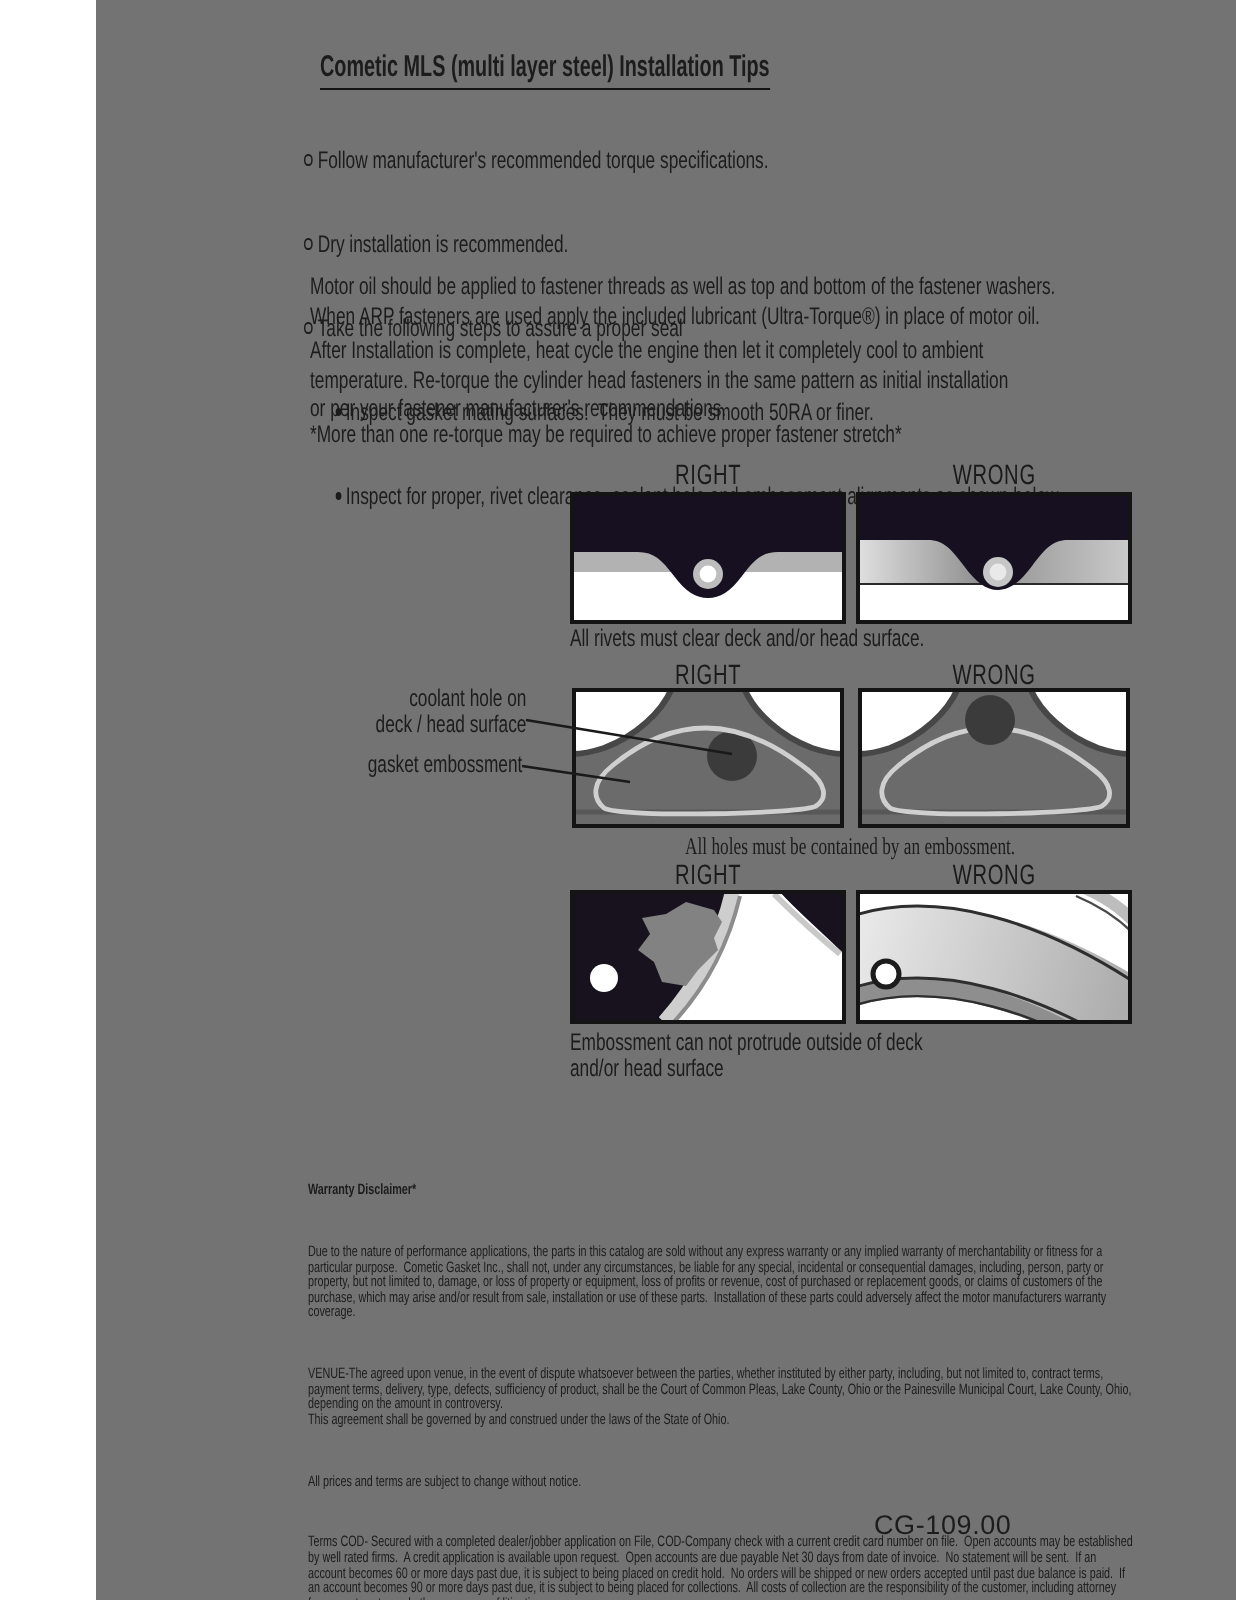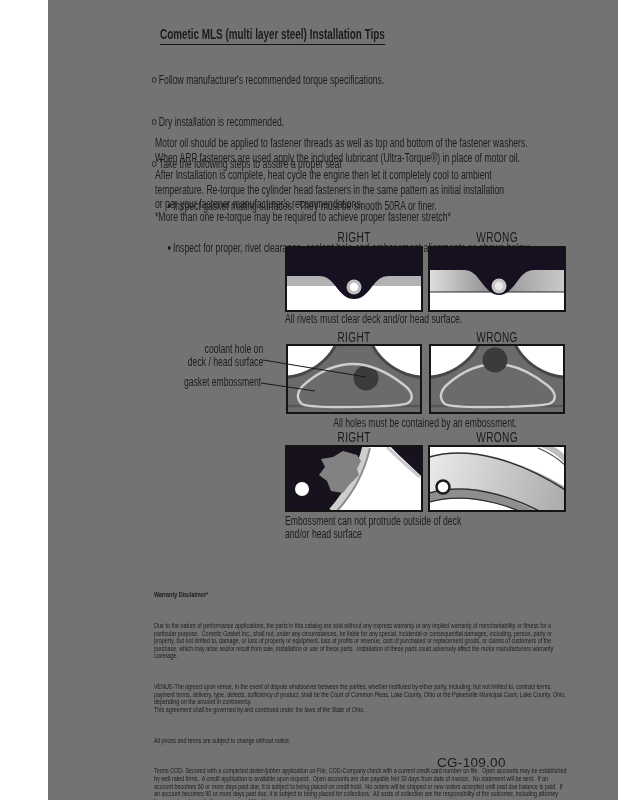--- a/index.html
+++ b/index.html
@@ -144,21 +144,21 @@
     </svg>
   </div>
 
   <div class="abs overlay" style="left:115px;top:340px;">
     <svg width="290" height="80" viewBox="0 0 290 80">
       <line x1="100" y1="20" x2="203" y2="37" stroke="#1a1a1a" stroke-width="1.2"></line>
       <line x1="98" y1="43" x2="152" y2="51" stroke="#1a1a1a" stroke-width="1.2"></line>
     </svg>
   </div>
 
-  <div class="abs" style="left:237px;top:417px;width:280px;">
+  <div class="abs" style="left:237px;top:417px;width:280px;font-family:Liberation Serif, serif;">
     <div class="cond-c caption" style="width:389px;">All holes must be contained by an embossment.</div>
   </div>
 
   <div class="abs" style="left:237px;top:429px;width:138px;">
     <div class="cond-c dlabel" style="width:192px;">RIGHT</div>
   </div>
   <div class="abs" style="left:380px;top:429px;width:138px;">
     <div class="cond-c dlabel" style="width:192px;">WRONG</div>
   </div>
 

